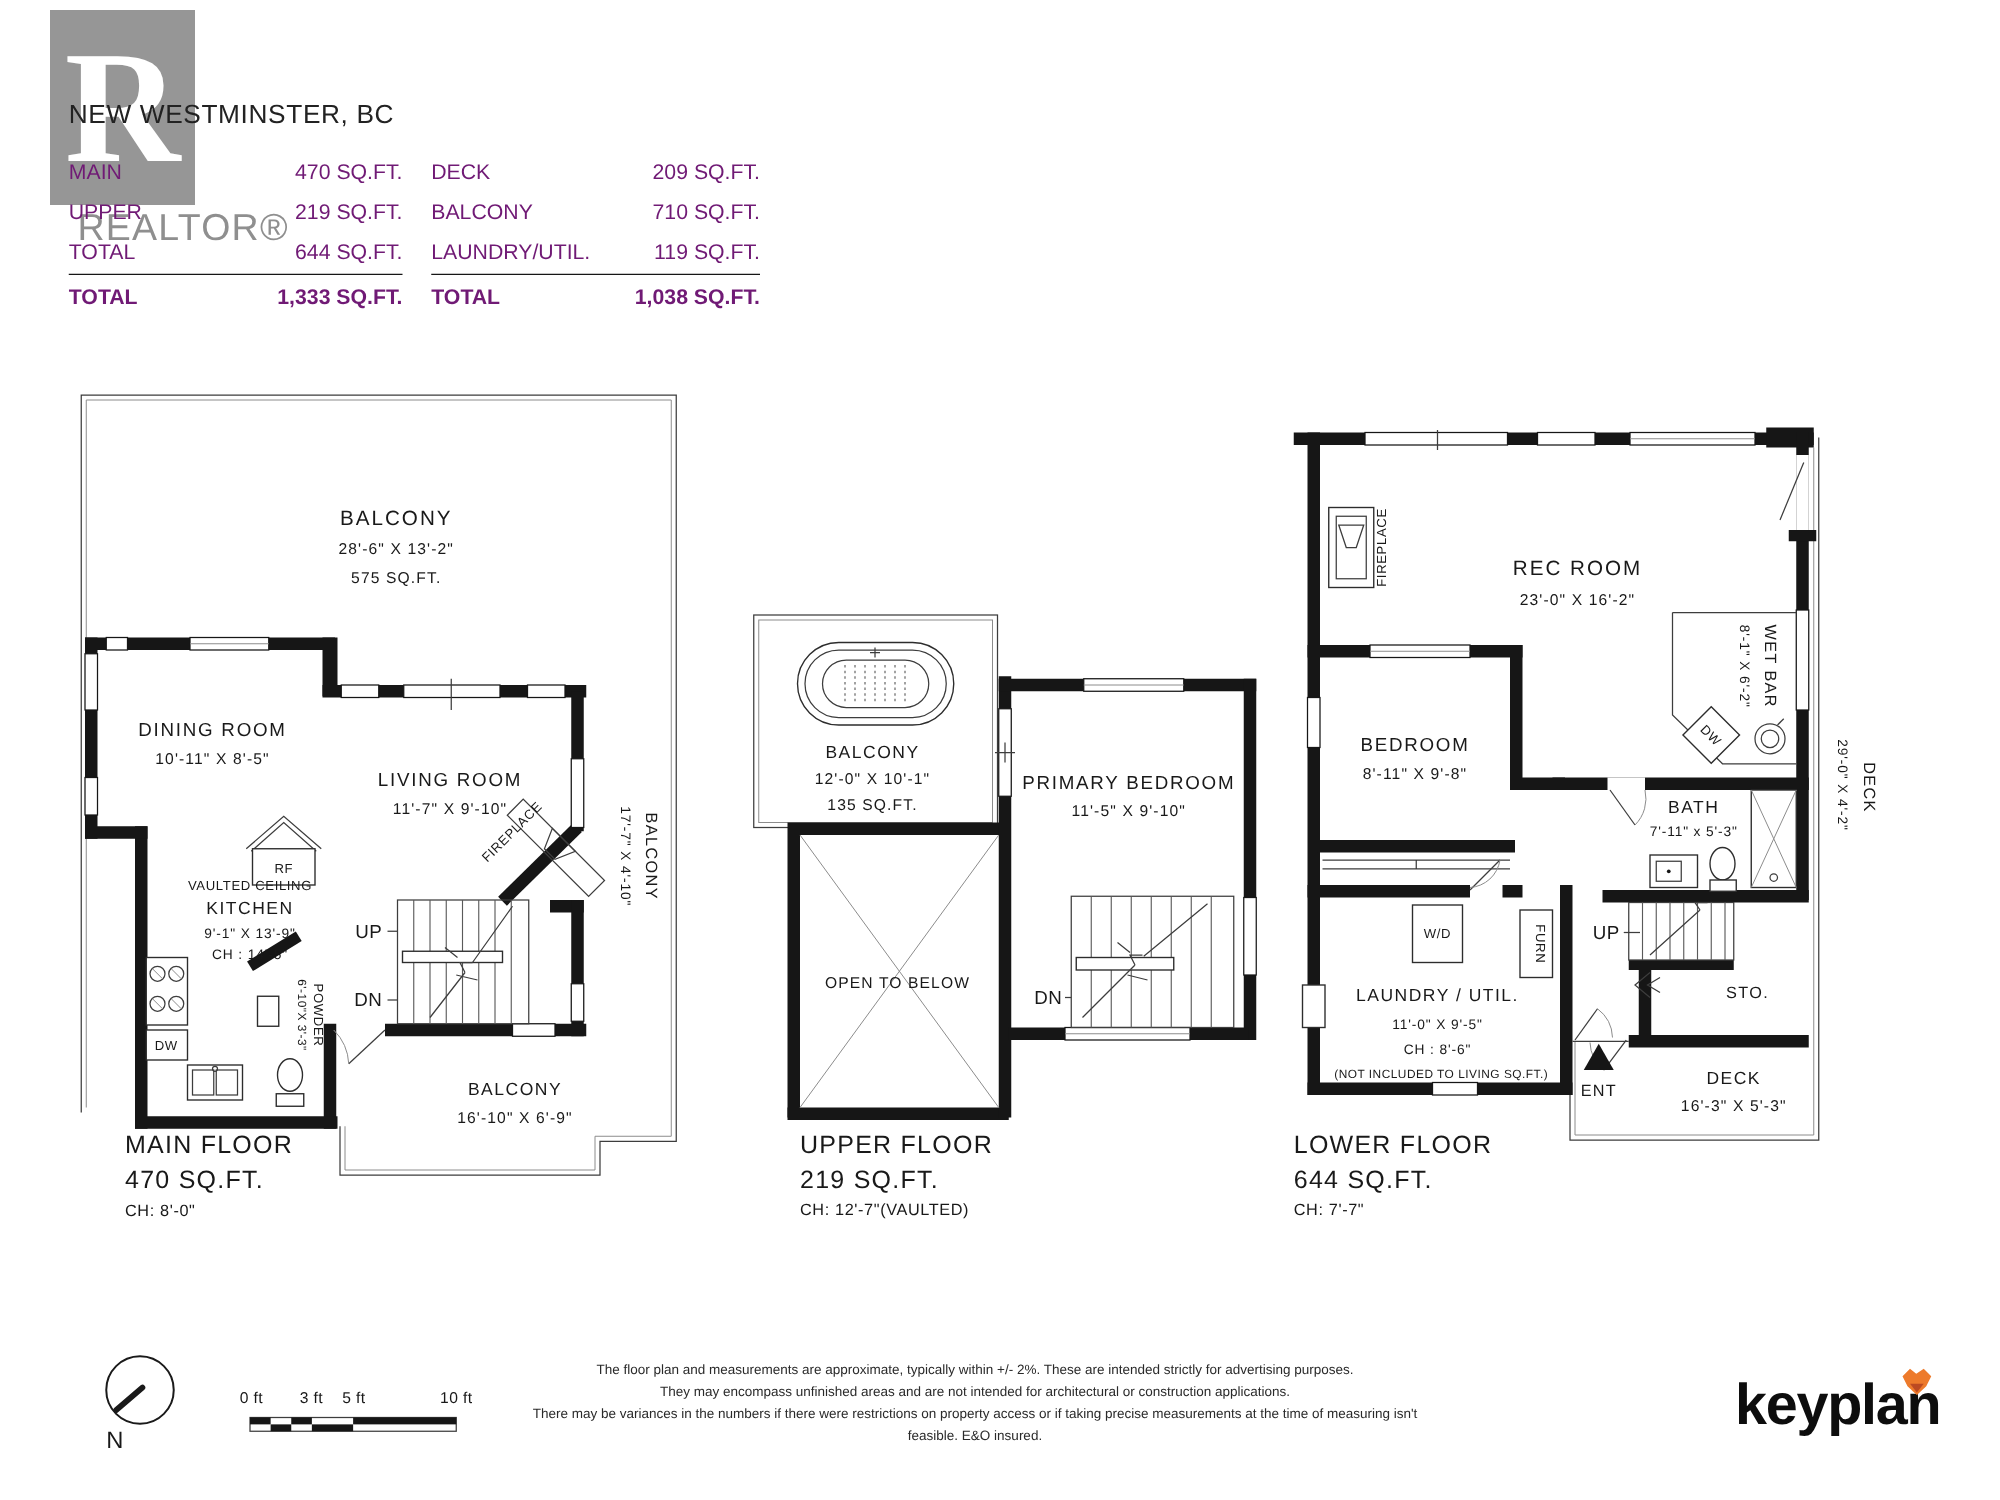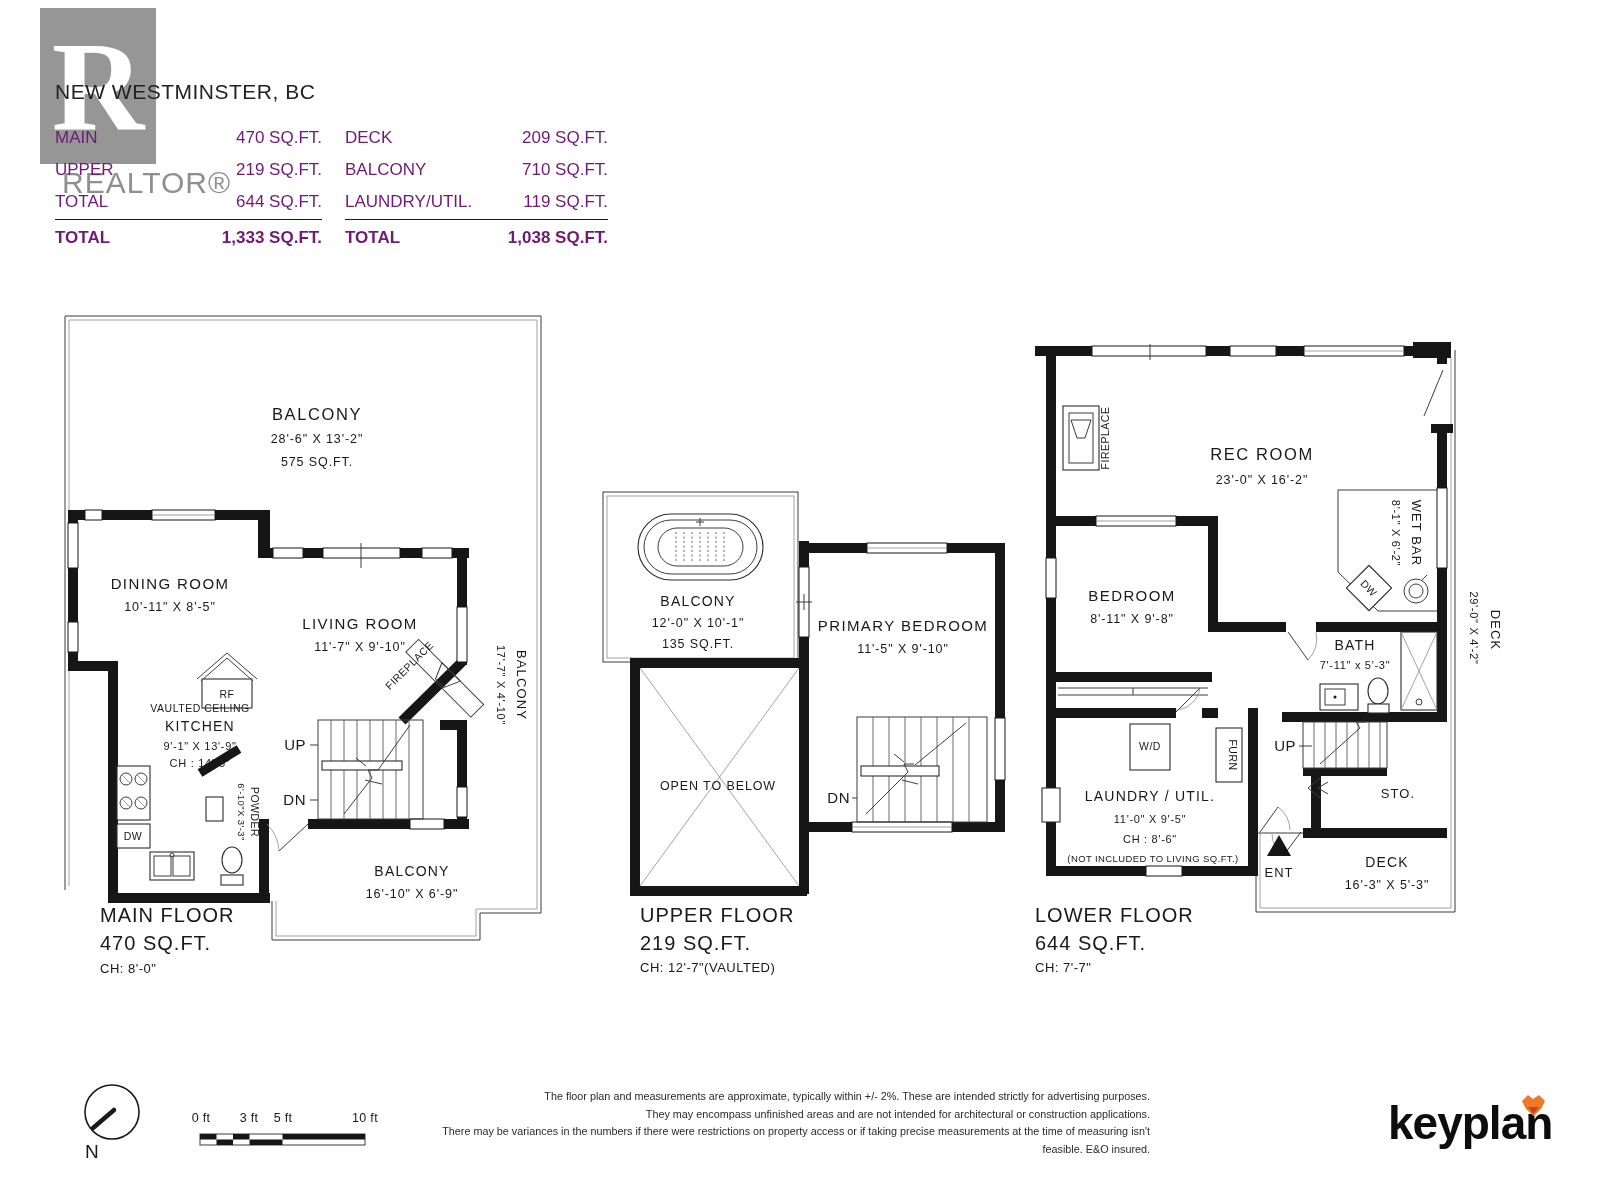--- a/index.html
+++ b/index.html
@@ -29,21 +29,21 @@
   .rm14{font-size:14px;letter-spacing:1.2px;text-anchor:middle;}
   .rm13{font-size:13px;letter-spacing:1.1px;text-anchor:middle;}
   .dm{font-size:12.5px;letter-spacing:.9px;text-anchor:middle;}
   .dm11{font-size:11px;letter-spacing:.7px;text-anchor:middle;}
   .sm{font-size:10.5px;letter-spacing:.5px;text-anchor:middle;}
   .sm9{font-size:9.5px;letter-spacing:.4px;text-anchor:middle;}
   .lbl{font-size:15px;letter-spacing:.5px;}
   .cap1{font-size:20px;letter-spacing:1px;}
   .cap2{font-size:13px;letter-spacing:.5px;}
   
-  .disc{position:absolute;left:410px;top:1088px;width:740px;text-align:right;
+  .disc{position:absolute;left:410px;top:1088px;width:740px;text-align:center;
         font-size:10.8px;line-height:17.5px;color:#2a2a2a;}
   .kp{position:absolute;left:1388px;top:1096px;font-size:46px;font-weight:700;letter-spacing:-1px;color:#0d0d0d;}
 </style>
 </head>
 <body>
 
 <div id="page">
 
   <div class="rlogo">
     <span>R</span>

